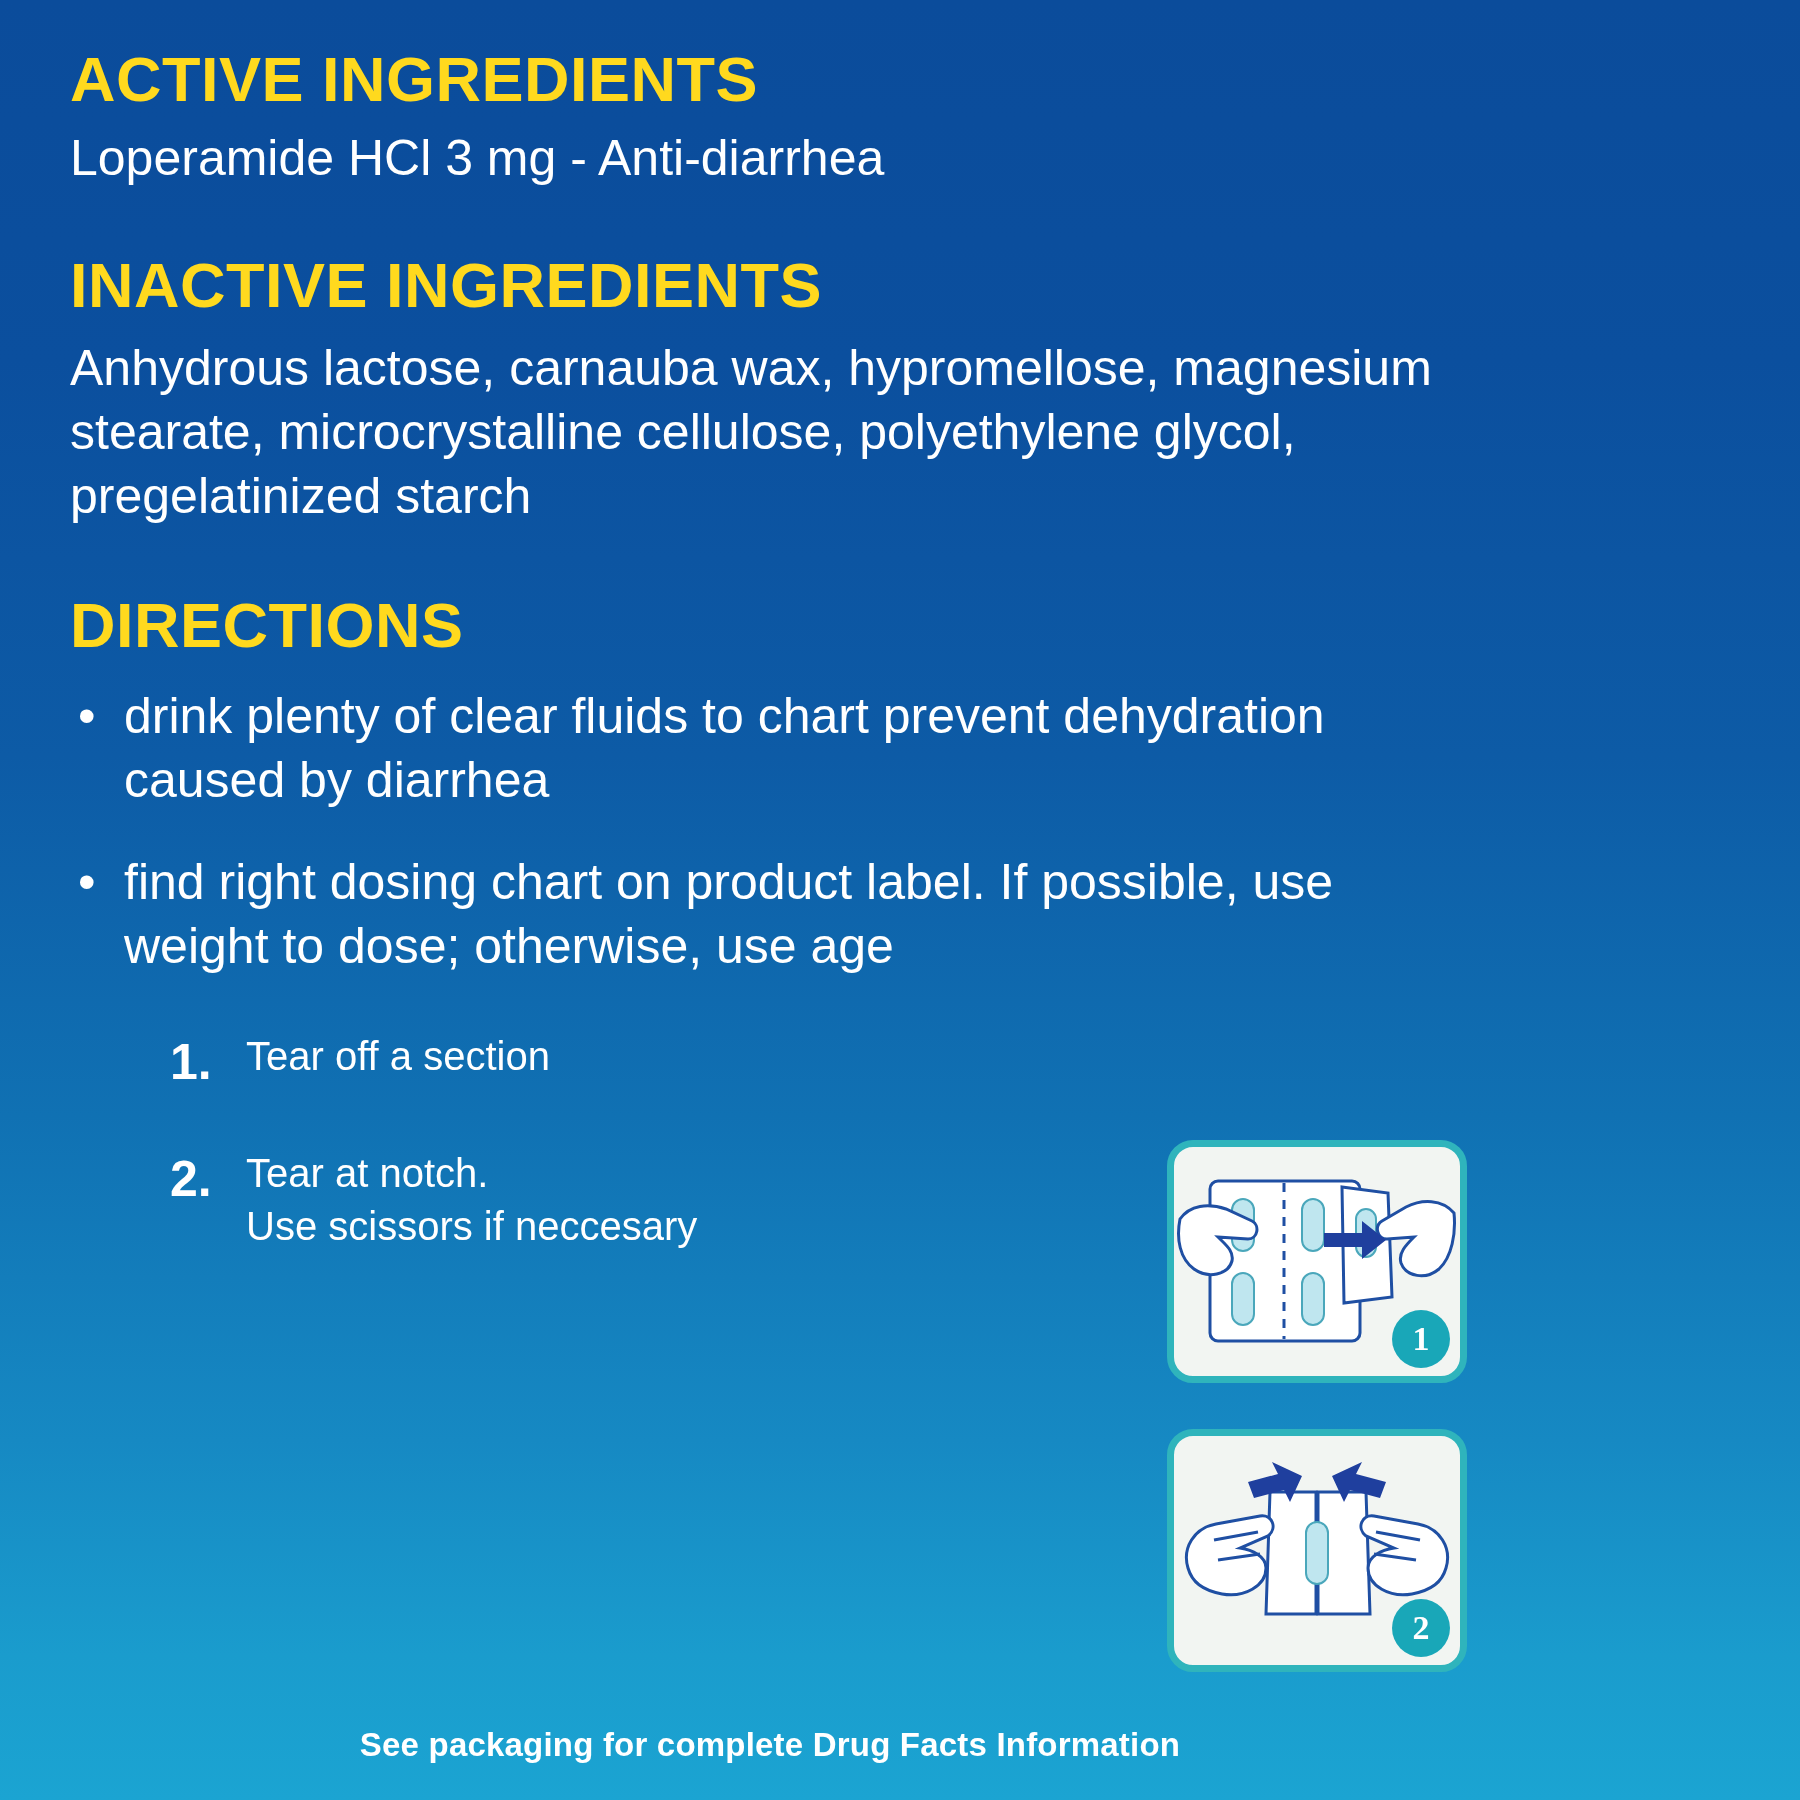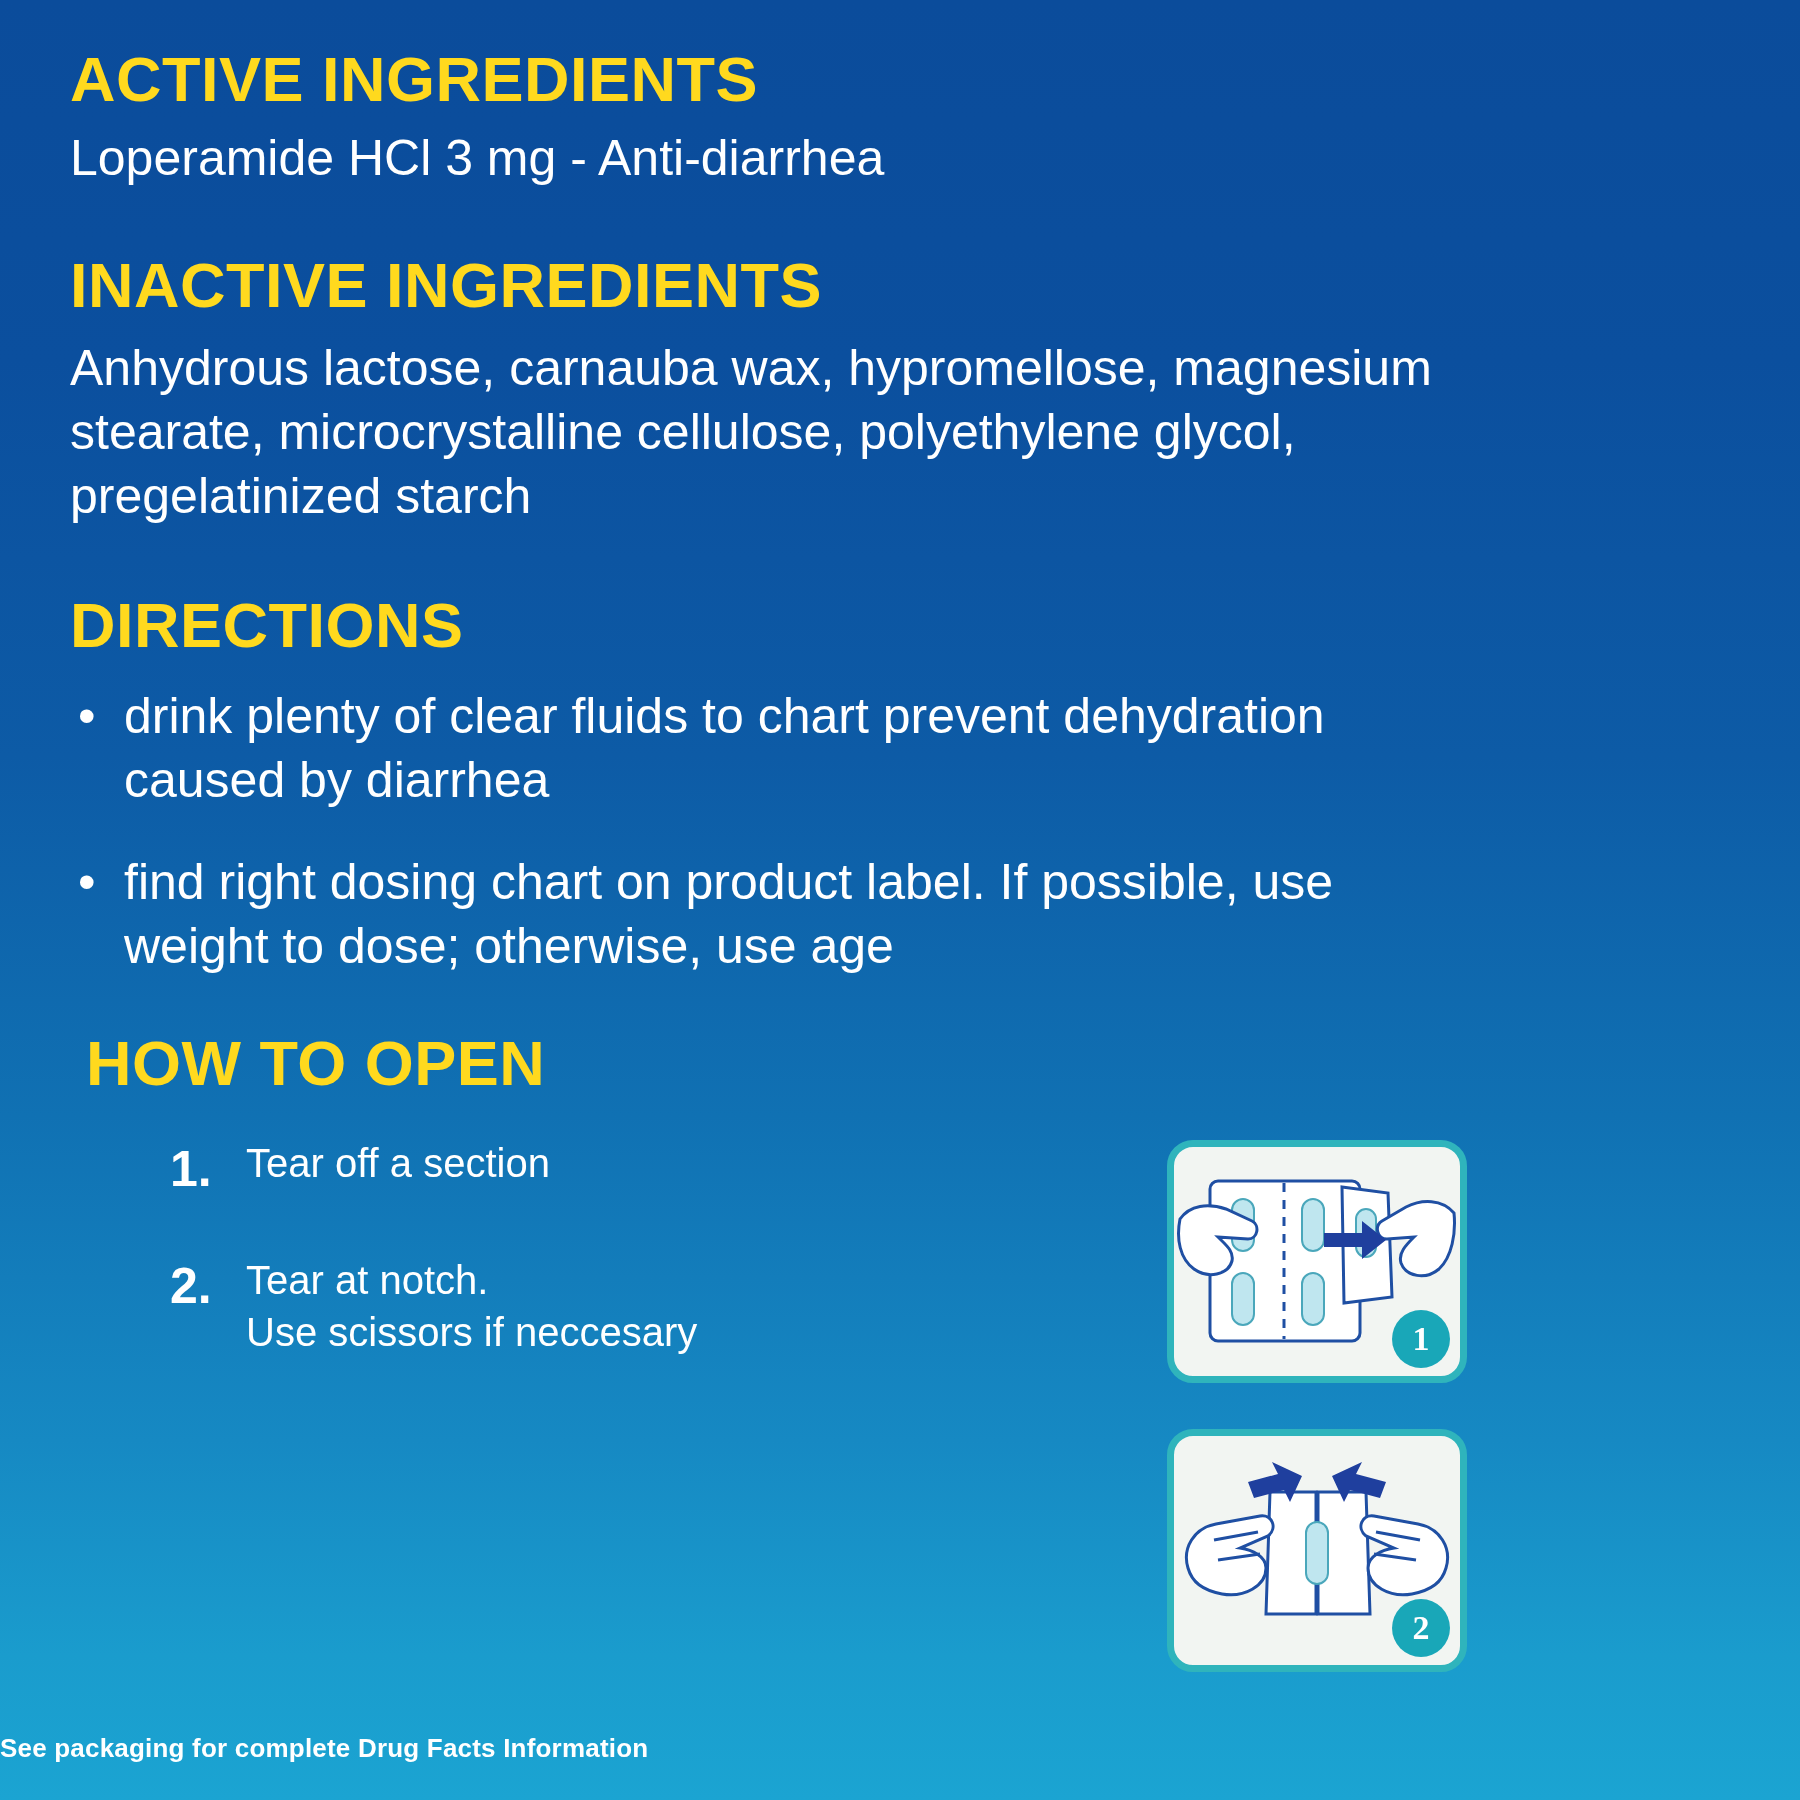--- a/index.html
+++ b/index.html
@@ -131,22 +131,22 @@
     display: flex;
     align-items: center;
     justify-content: center;
     font-family: "Liberation Serif", serif;
   }
   .footer-note {
     position: absolute;
     left: 0;
     right: 0;
     bottom: 36px;
-    text-align: left;
-    font-size: 26px;
+    text-align: center;
+    font-size: 33px;
     font-weight: bold;
     color: #ffffff;
     letter-spacing: 0.2px;
   }
 </style>
 </head>
 <body>
 
 <div class="page">
 
@@ -168,21 +168,20 @@
         <span class="bullet-text">drink plenty of clear fluids to chart prevent dehydration caused by diarrhea</span>
       </li>
       <li class="bullet-item">
         <span class="bullet-dot">•</span>
         <span class="bullet-text">find right dosing chart on product label. If possible, use weight to dose; otherwise, use age</span>
       </li>
     </ul>
   </section>
 
   <section id="howto-block">
-    <h2 class="section-title">HOW TO OPEN</h2>
     <ol class="steps">
       <li class="step-item">
         <span class="step-num">1.</span>
         <span class="step-text" style="white-space: pre-line;">Tear off a section</span>
       </li>
       <li class="step-item">
         <span class="step-num">2.</span>
         <span class="step-text" style="white-space: pre-line;">Tear at notch.
 Use scissors if neccesary</span>
       </li>

